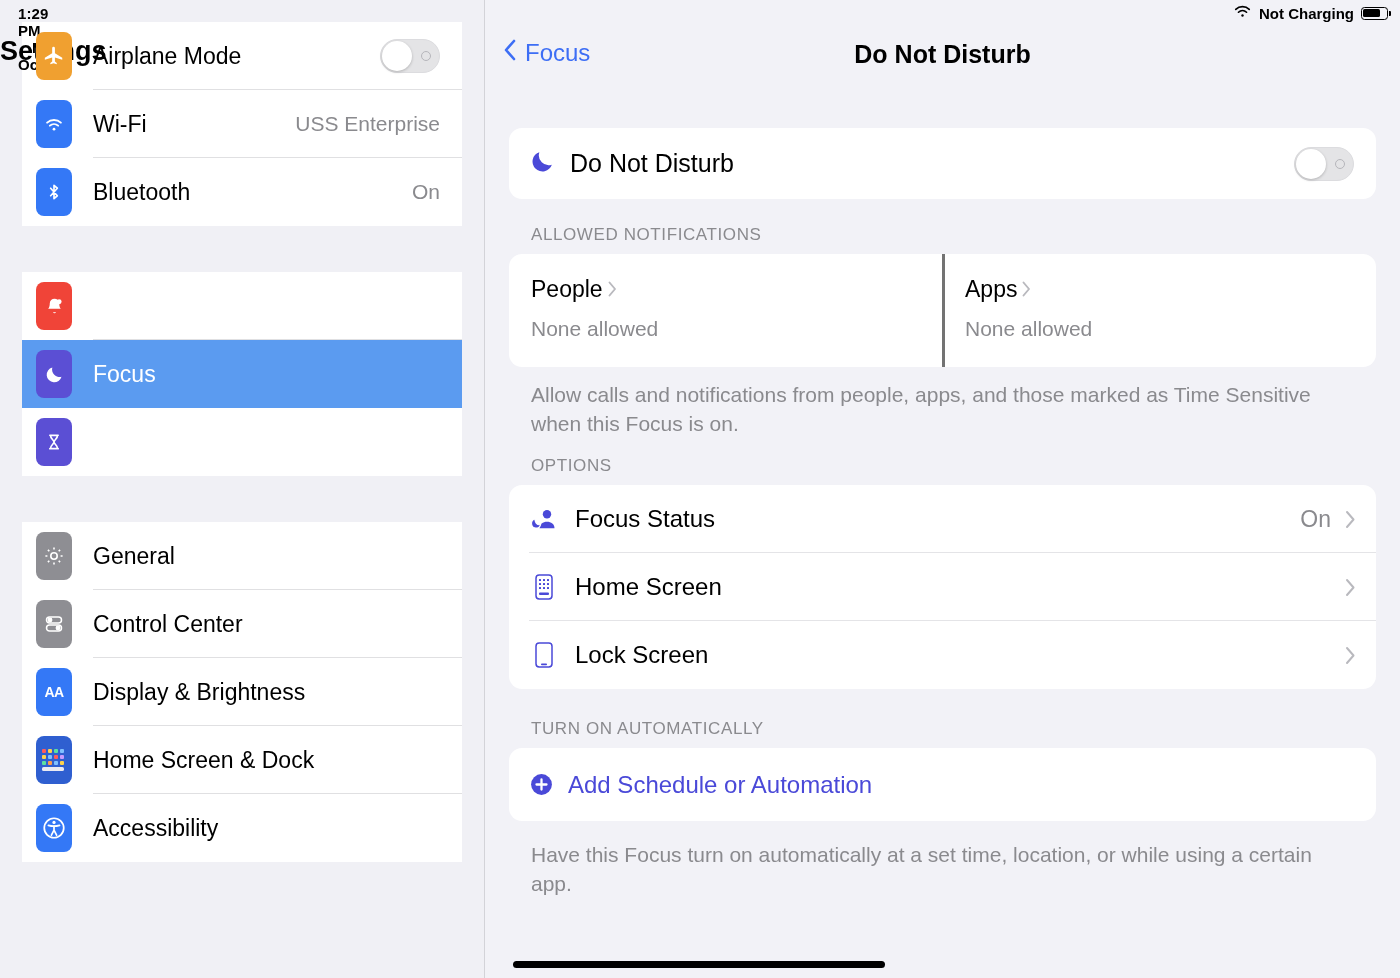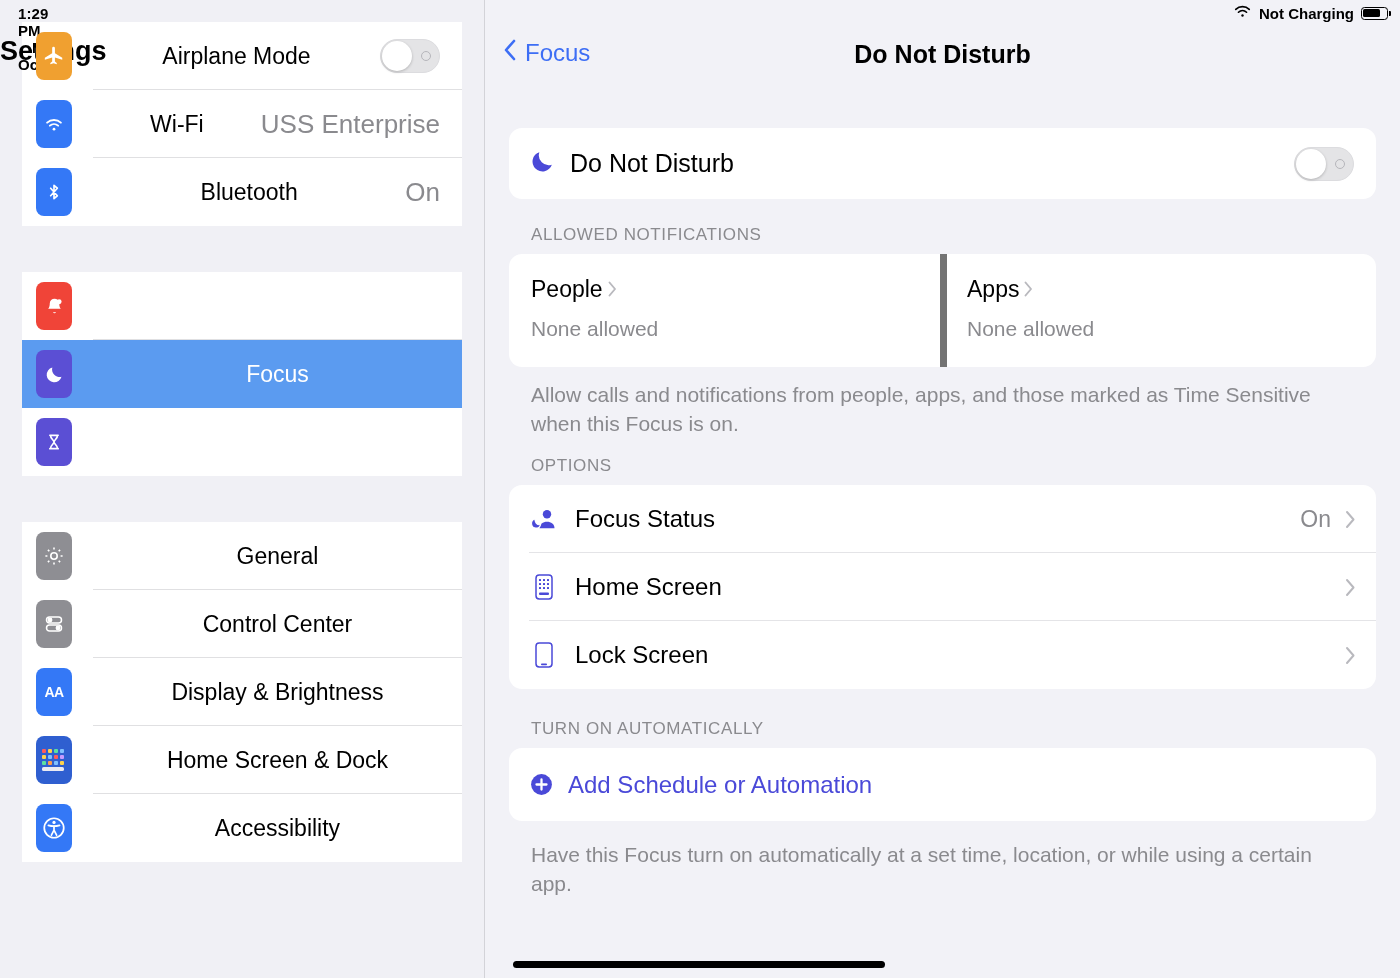--- a/index.html
+++ b/index.html
@@ -36,42 +36,41 @@
   .sb-title {
     position: absolute; left: 0; right: 0; top: 36px;
     text-align: center; font-size: 27px; font-weight: bold; color: #000;
   }
   .sb-body { flex: 1; overflow: hidden; padding: 0 22px; }
   .sb-group {
     background: #fff;
     border-radius: 0;
     margin-top: 22px;
     overflow: hidden;
-    text-align: center;
   }
   .sb-row {
     display: flex; align-items: center;
     height: 68px;
     padding-left: 14px;
     position: relative;
   }
   .sb-row.selected { background: #5b9bf0; }
   .sb-row.selected .sb-label { color: #fff; }
   .sb-sep {
     position: absolute; left: 71px; right: 0; bottom: 0;
     height: 1px; background: #e0e0e2;
   }
   .sb-icon {
     width: 36px; height: 48px; border-radius: 8px;
     flex: none; margin-right: 21px;
     display: flex; align-items: center; justify-content: center;
     color: #fff;
   }
   .sb-label { font-size: 23px; color: #000; flex: 1; }
-  .sb-value { font-size: 26px; color: #8a8a8e; padding-right: 22px; }
+  .sb-value { font-size: 21px; color: #8a8a8e; padding-right: 22px; }
 
   
   .toggle {
     width: 60px; height: 34px; border-radius: 17px;
     background: #e4e4e6; position: relative; flex: none;
     margin-right: 22px;
     border: 1px solid #dcdcdf;
   }
   .toggle .knob {
     position: absolute; left: 1px; top: 1px;
@@ -137,21 +136,21 @@
     font-size: 17px; color: #8a8a8e; letter-spacing: .6px;
     padding: 26px 0 9px 22px; text-transform: uppercase;
   }
   .footnote {
     font-size: 21px; color: #8a8a8e; line-height: 1.36;
     padding: 14px 18px 0 22px;
   }
 
   .split-card { display: flex; }
   .split-half { flex: 1; padding: 22px 0 26px 22px; min-height: 100px; }
-  .split-half + .split-half { border-left: 7px solid #737373; padding-left: 20px; }
+  .split-half + .split-half { border-left: 3px solid #737373; padding-left: 20px; }
   .split-head {
     display: flex; align-items: center; gap: 5px;
     font-size: 23px; color: #000;
   }
   .split-sub { font-size: 21px; color: #8a8a8e; margin-top: 14px; }
 
   .opt-row {
     display: flex; align-items: center;
     height: 68px; padding-left: 20px; position: relative;
   }

